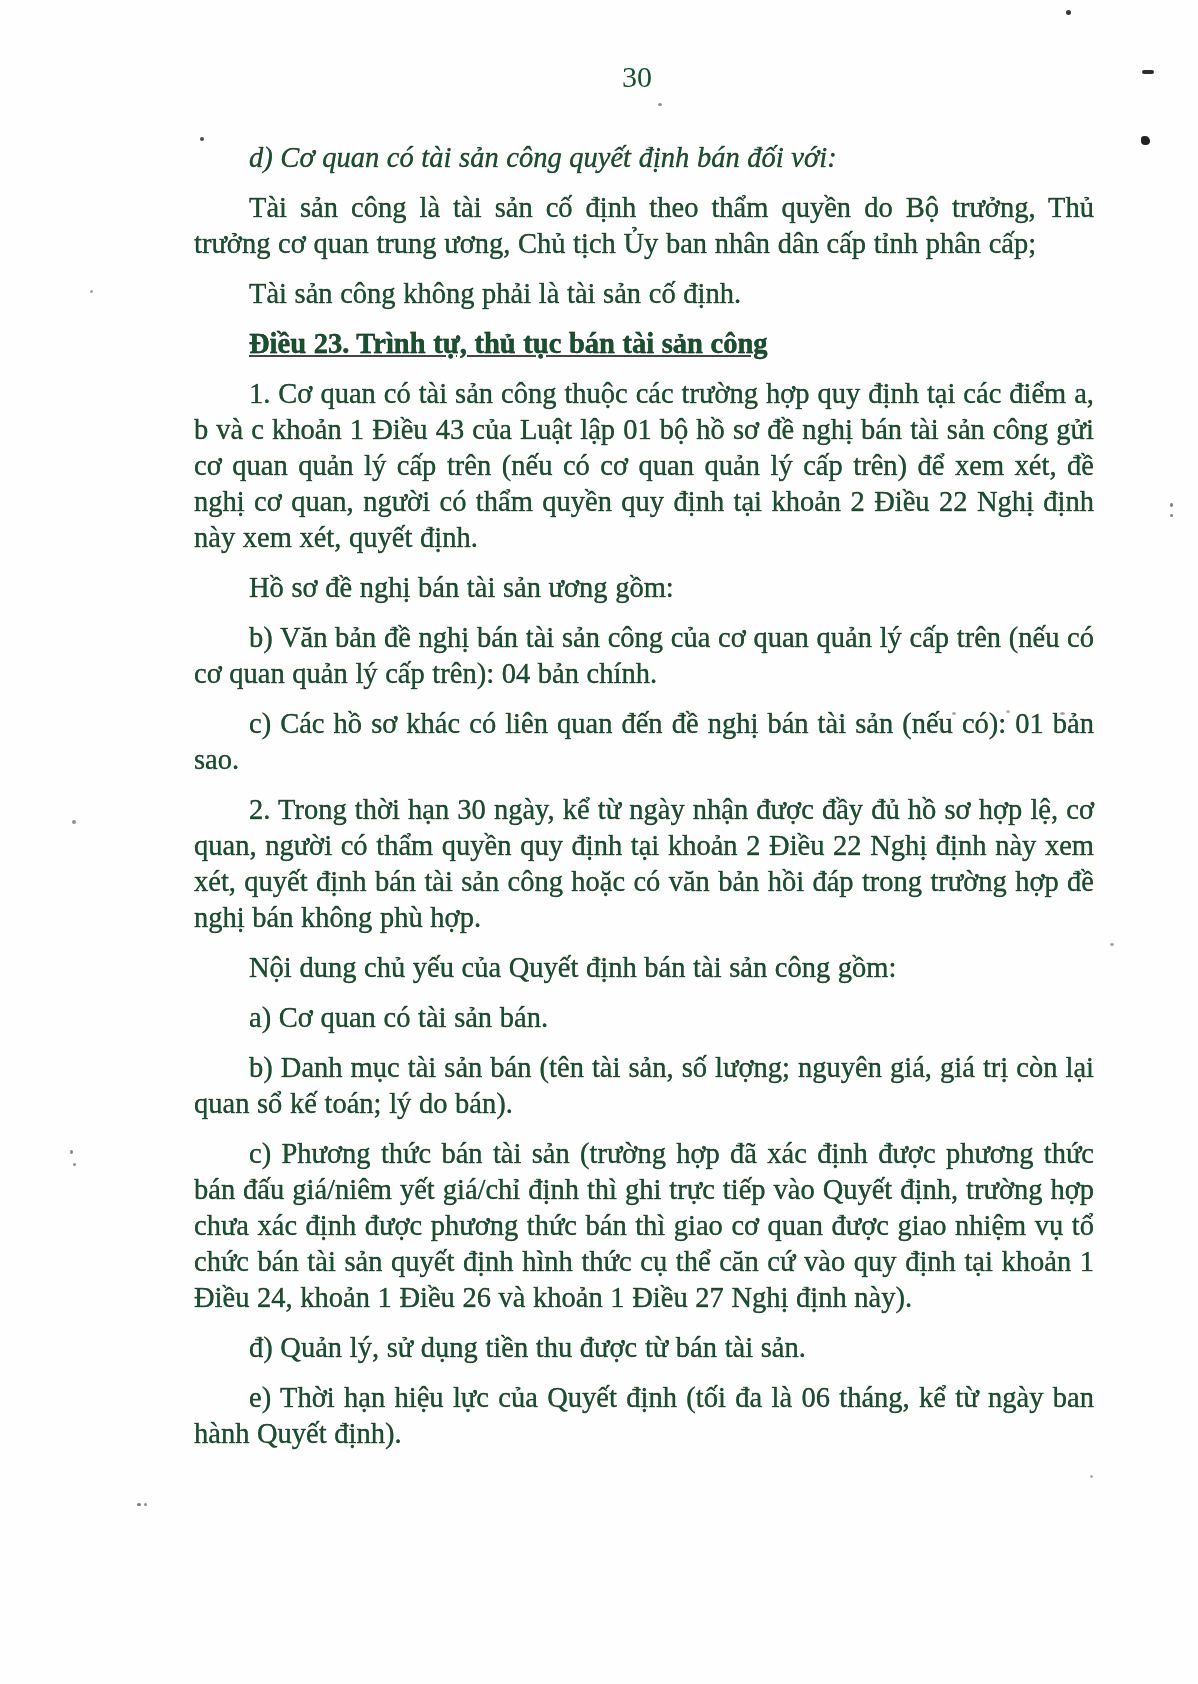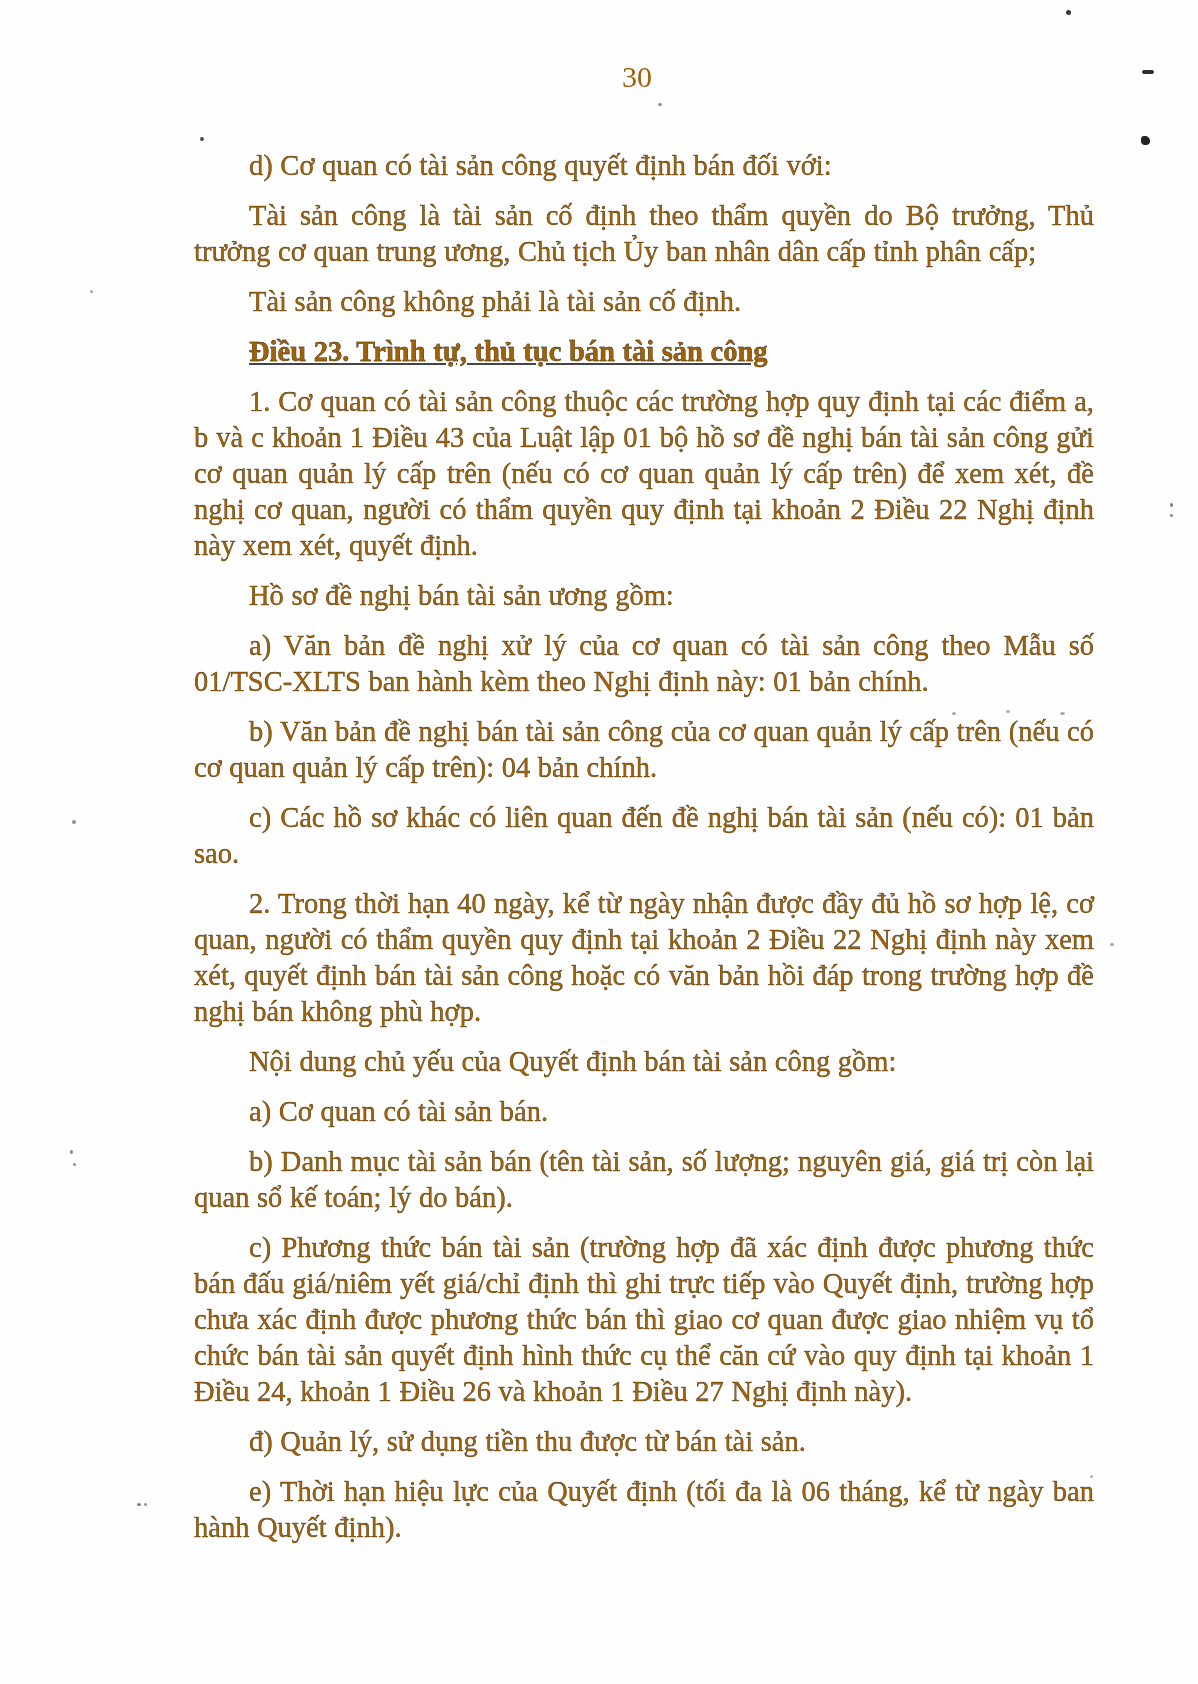--- a/index.html
+++ b/index.html
@@ -7,21 +7,21 @@
     padding: 0;
     background: #e8e8e8;
   }
   .page {
     position: relative;
     width: 1198px;
     height: 1684px;
     margin: 0 auto;
     background: #fefefe;
     font-family: "Liberation Serif", "DejaVu Serif", serif;
-    color: #a16207;
+    color: #14532d;
     overflow: hidden;
   }
   .page-number {
     position: absolute;
     top: 60px;
     left: 592px;
     width: 90px;
     text-align: center;
     font-size: 30px;
     line-height: 34px;
@@ -35,21 +35,21 @@
   .text-block p {
     margin: 14px 0 0 0;
     font-size: 28.5px;
     line-height: 36px;
     text-align: justify;
     text-indent: 55px;
     -webkit-text-stroke: 0.3px rgba(26,26,26,0.65);
     text-shadow: 0 0 0.5px rgba(20,20,20,0.45);
     word-spacing: 0.5px;
   }
-  .text-block p:first-child { margin-top: 8px; }
+  .text-block p:first-child { margin-top: 0; font-style: italic; }
   .text-block p.heading { font-weight: bold; text-decoration: underline; }
   
   .speck {
     position: absolute;
     background: #222;
     border-radius: 50%;
   }
   .speck.bar { border-radius: 2px; }
 </style>
 </head>
@@ -59,24 +59,23 @@
 
   <div class="page-number">30</div>
 
   <div class="text-block">
     <p>d) Cơ quan có tài sản công quyết định bán đối với:</p>
     <p>Tài sản công là tài sản cố định theo thẩm quyền do Bộ trưởng, Thủ trưởng cơ quan trung ương, Chủ tịch Ủy ban nhân dân cấp tỉnh phân cấp;</p>
     <p>Tài sản công không phải là tài sản cố định.</p>
     <p class="heading">Điều 23. Trình tự, thủ tục bán tài sản công</p>
     <p>1. Cơ quan có tài sản công thuộc các trường hợp quy định tại các điểm a, b và c khoản 1 Điều 43 của Luật lập 01 bộ hồ sơ đề nghị bán tài sản công gửi cơ quan quản lý cấp trên (nếu có cơ quan quản lý cấp trên) để xem xét, đề nghị cơ quan, người có thẩm quyền quy định tại khoản 2 Điều 22 Nghị định này xem xét, quyết định.</p>
     <p>Hồ sơ đề nghị bán tài sản ương gồm:</p>
-    <p>a) Văn bản đề nghị xử lý của cơ quan có tài sản công theo Mẫu số 01/TSC-XLTS ban hành kèm theo Nghị định này: 01 bản chính.</p>
     <p>b) Văn bản đề nghị bán tài sản công của cơ quan quản lý cấp trên (nếu có cơ quan quản lý cấp trên): 04 bản chính.</p>
     <p>c) Các hồ sơ khác có liên quan đến đề nghị bán tài sản (nếu có): 01 bản sao.</p>
-    <p>2. Trong thời hạn 40 ngày, kể từ ngày nhận được đầy đủ hồ sơ hợp lệ, cơ quan, người có thẩm quyền quy định tại khoản 2 Điều 22 Nghị định này xem xét, quyết định bán tài sản công hoặc có văn bản hồi đáp trong trường hợp đề nghị bán không phù hợp.</p>
+    <p>2. Trong thời hạn 30 ngày, kể từ ngày nhận được đầy đủ hồ sơ hợp lệ, cơ quan, người có thẩm quyền quy định tại khoản 2 Điều 22 Nghị định này xem xét, quyết định bán tài sản công hoặc có văn bản hồi đáp trong trường hợp đề nghị bán không phù hợp.</p>
     <p>Nội dung chủ yếu của Quyết định bán tài sản công gồm:</p>
     <p>a) Cơ quan có tài sản bán.</p>
     <p>b) Danh mục tài sản bán (tên tài sản, số lượng; nguyên giá, giá trị còn lại quan sổ kế toán; lý do bán).</p>
     <p>c) Phương thức bán tài sản (trường hợp đã xác định được phương thức bán đấu giá/niêm yết giá/chỉ định thì ghi trực tiếp vào Quyết định, trường hợp chưa xác định được phương thức bán thì giao cơ quan được giao nhiệm vụ tổ chức bán tài sản quyết định hình thức cụ thể căn cứ vào quy định tại khoản 1 Điều 24, khoản 1 Điều 26 và khoản 1 Điều 27 Nghị định này).</p>
     <p>đ) Quản lý, sử dụng tiền thu được từ bán tài sản.</p>
     <p>e) Thời hạn hiệu lực của Quyết định (tối đa là 06 tháng, kể từ ngày ban hành Quyết định).</p>
   </div>
 
   <div>
     <div class="speck" style="left:200px;  top:137px;  width:4px;  height:4px; opacity:.8;"></div>

